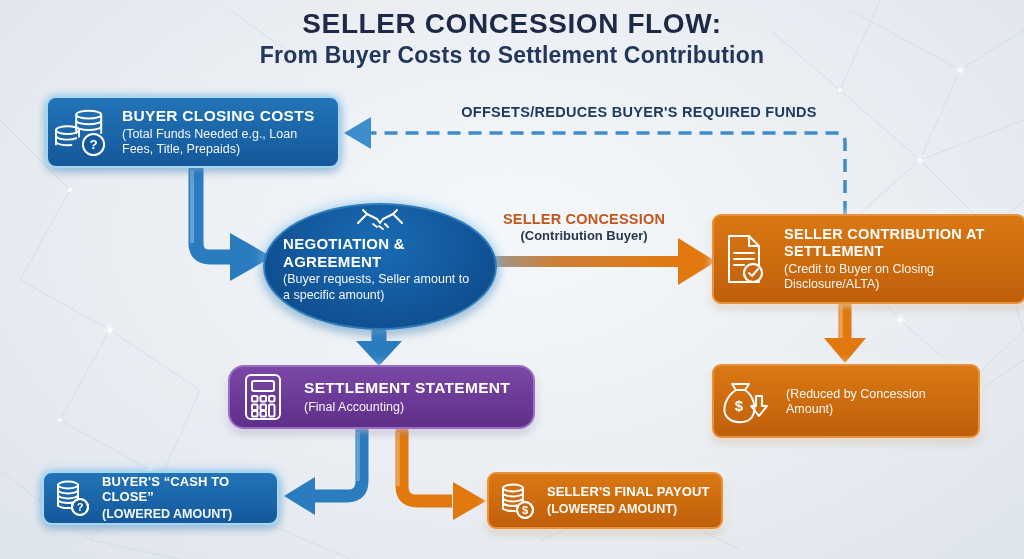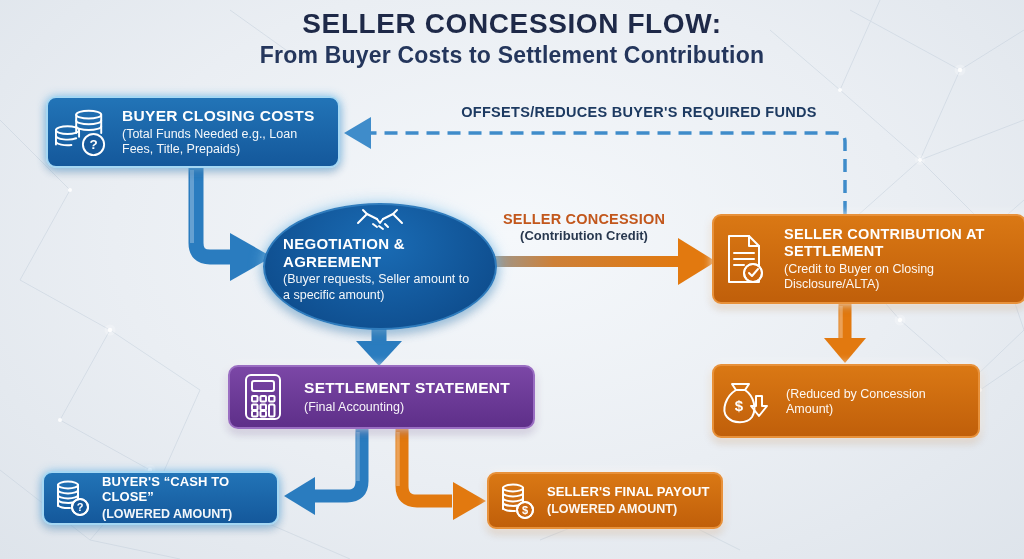--- a/index.html
+++ b/index.html
@@ -26,21 +26,21 @@
     border:2px solid #a5d7f3;border-radius:10px;
     box-shadow:0 0 10px rgba(125,195,240,.85), 0 4px 9px rgba(25,60,105,.28);
   }
   .node.orange{
     background:linear-gradient(180deg,#da7814 0%,#c05f0a 100%);
     border:2px solid #e8913a;border-radius:9px;
     box-shadow:0 0 10px rgba(255,255,255,.85), 0 4px 9px rgba(150,80,10,.28);
   }
   .node.purple{
     background:linear-gradient(180deg,#7b47a6 0%,#5e2f89 100%);
-    border:2px solid #9a6ec2;border-radius:10px;
+    border:2px solid #9a6ec2;border-radius:16px;
     box-shadow:0 0 10px rgba(255,255,255,.75), 0 4px 9px rgba(60,30,100,.28);
   }
   .node.ellipse{
     flex-direction:column;justify-content:center;border-radius:50%;
     background:radial-gradient(ellipse at 50% 32%, #1a6cb5 0%, #0f4f90 75%);
     border:2px solid #2f7cbd;
     box-shadow:0 0 14px rgba(135,200,240,.8), 0 5px 10px rgba(25,60,105,.3);
   }
   .node.ellipse .txt{padding:0 18px;}
   .node.sm .node-title{font-size:13px;letter-spacing:.1px;}
@@ -151,21 +151,21 @@
   </svg>
 
   <div class="header">
     <h1 class="title">SELLER CONCESSION FLOW:</h1>
     <h2 class="subtitle">From Buyer Costs to Settlement Contribution</h2>
   </div>
 
   <div class="flow-label offsets-label">OFFSETS/REDUCES BUYER'S REQUIRED FUNDS</div>
   <div class="flow-label concession-label">
     <div class="concession-title">SELLER CONCESSION</div>
-    <div class="concession-sub">(Contribution Credit)</div>
+    <div class="concession-sub">(Contribution Buyer)</div>
   </div>
 
   <div class="node blue" style="left:46px;top:96px;width:294px;height:72px;">
     <span class="icon" style="width:66px;">
       <svg class="ic" width="54" height="52" viewBox="0 0 56 54">
         <ellipse cx="36" cy="9" rx="13" ry="4"></ellipse>
         <path d="M23,9 V28 M49,9 V28"></path>
         <path d="M23,15 A13,4 0 0 0 49,15 M23,21 A13,4 0 0 0 49,21"></path>
         <ellipse cx="14" cy="25" rx="12" ry="4"></ellipse>
         <path d="M2,25 V40 M26,25 V32"></path>

